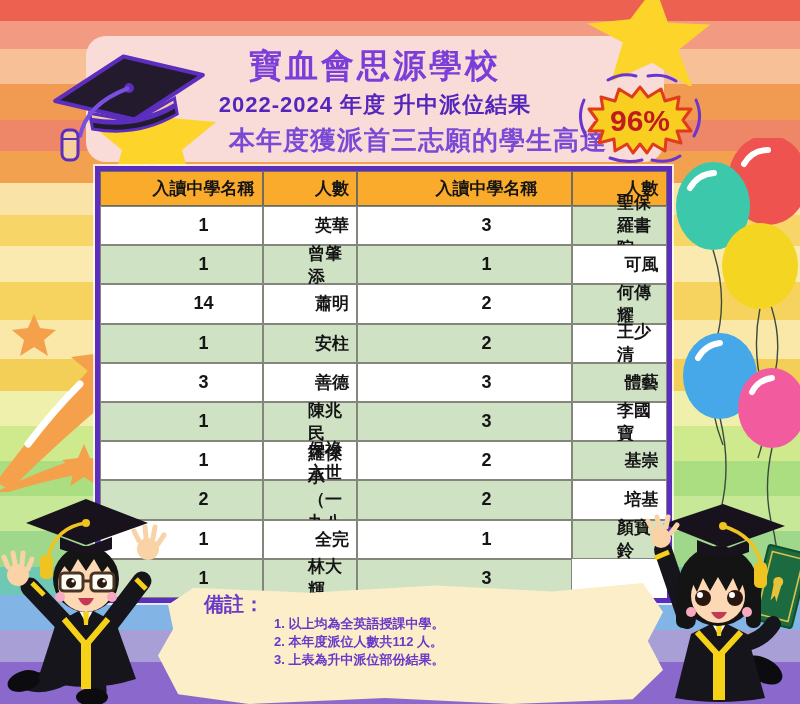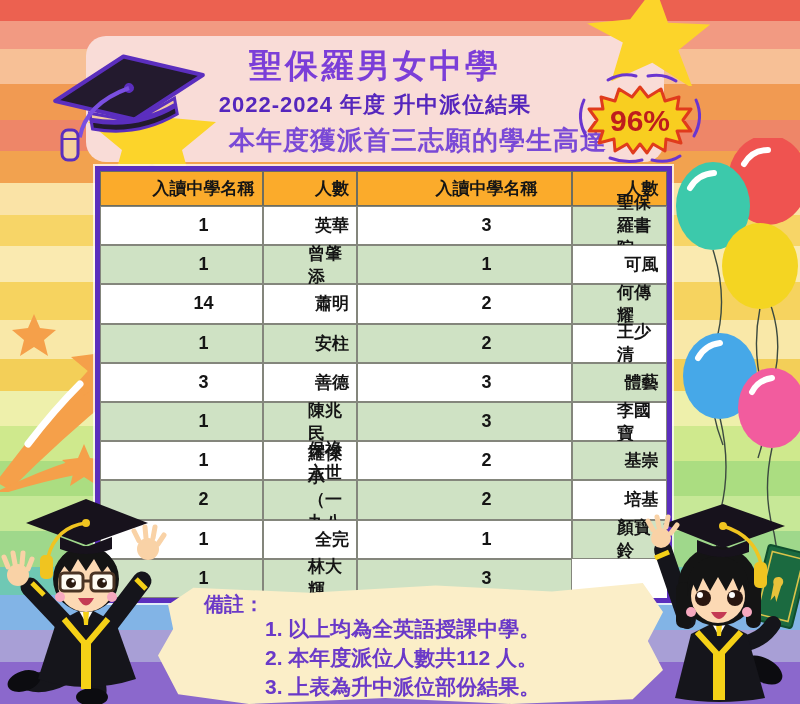--- a/index.html
+++ b/index.html
@@ -59,21 +59,21 @@
   .ct{font-size:18px;}
 
   
   .notes{
     position:absolute;left:158px;top:583px;width:505px;height:121px;z-index:5;
     background:#fbeec8;
     clip-path:polygon(2% 18%,7% 4%,30% 8%,55% 2%,78% 7%,96% 0%,100% 24%,97% 48%,100% 72%,94% 96%,70% 100%,45% 95%,18% 100%,4% 92%,0 60%,3% 38%);
     color:#6a39c8;font-weight:bold;
   }
   .notes-label{position:absolute;left:46px;top:8px;font-size:20px;text-align:center;}
-  .notes-items{position:absolute;left:107px;top:32px;font-size:21px;line-height:1.38;}
+  .notes-items{position:absolute;left:116px;top:32px;font-size:13px;line-height:1.38;}
 
   .capstar{left:24px;top:26px;width:200px;height:160px;z-index:4;}
   .tr-star{left:578px;top:-14px;width:140px;height:100px;z-index:4;}
   .shoot{left:-4px;top:302px;width:140px;height:190px;z-index:1;}
   .balloons{left:668px;top:138px;width:132px;height:470px;z-index:1;}
   .boy{left:-2px;top:483px;width:178px;height:221px;z-index:6;}
   .girl{left:623px;top:492px;width:177px;height:212px;z-index:6;}
 </style>
 </head>
 <body>
@@ -119,21 +119,21 @@
     <ellipse cx="45" cy="68" rx="37" ry="44" fill="#3cc9ab"></ellipse>
     <path d="M 22 50 q 8 -14 24 -15" stroke="#fff" stroke-width="6" fill="none" stroke-linecap="round"></path>
     <ellipse cx="92" cy="128" rx="38" ry="43" fill="#f4d522"></ellipse>
     <ellipse cx="52" cy="238" rx="37" ry="43" fill="#46a8e8"></ellipse>
     <path d="M 30 220 q 7 -13 22 -15" stroke="#fff" stroke-width="6" fill="none" stroke-linecap="round"></path>
     <ellipse cx="104" cy="270" rx="34" ry="40" fill="#f25c9e"></ellipse>
     <path d="M 84 254 q 6 -12 20 -14" stroke="#fff" stroke-width="6" fill="none" stroke-linecap="round"></path>
   </svg>
 
   <div class="panel">
-    <div class="t1">聖保羅男女中學</div>
+    <div class="t1">寶血會思源學校</div>
     <div class="t2">2022-2024 年度 升中派位結果</div>
     <div class="t3">本年度獲派首三志願的學生高達</div>
   </div>
 
   <svg class="badge" viewBox="0 0 104 68">
     <g stroke="#6a35d0" stroke-width="3" fill="none" stroke-linecap="round">
       <path d="M -4 14 Q -12 32 -2 50"></path>
       <path d="M 108 14 Q 116 32 106 50"></path>
       <path d="M 20 -6 Q 34 -14 48 -10"></path>
       <path d="M 60 -10 Q 76 -13 88 -5"></path>

